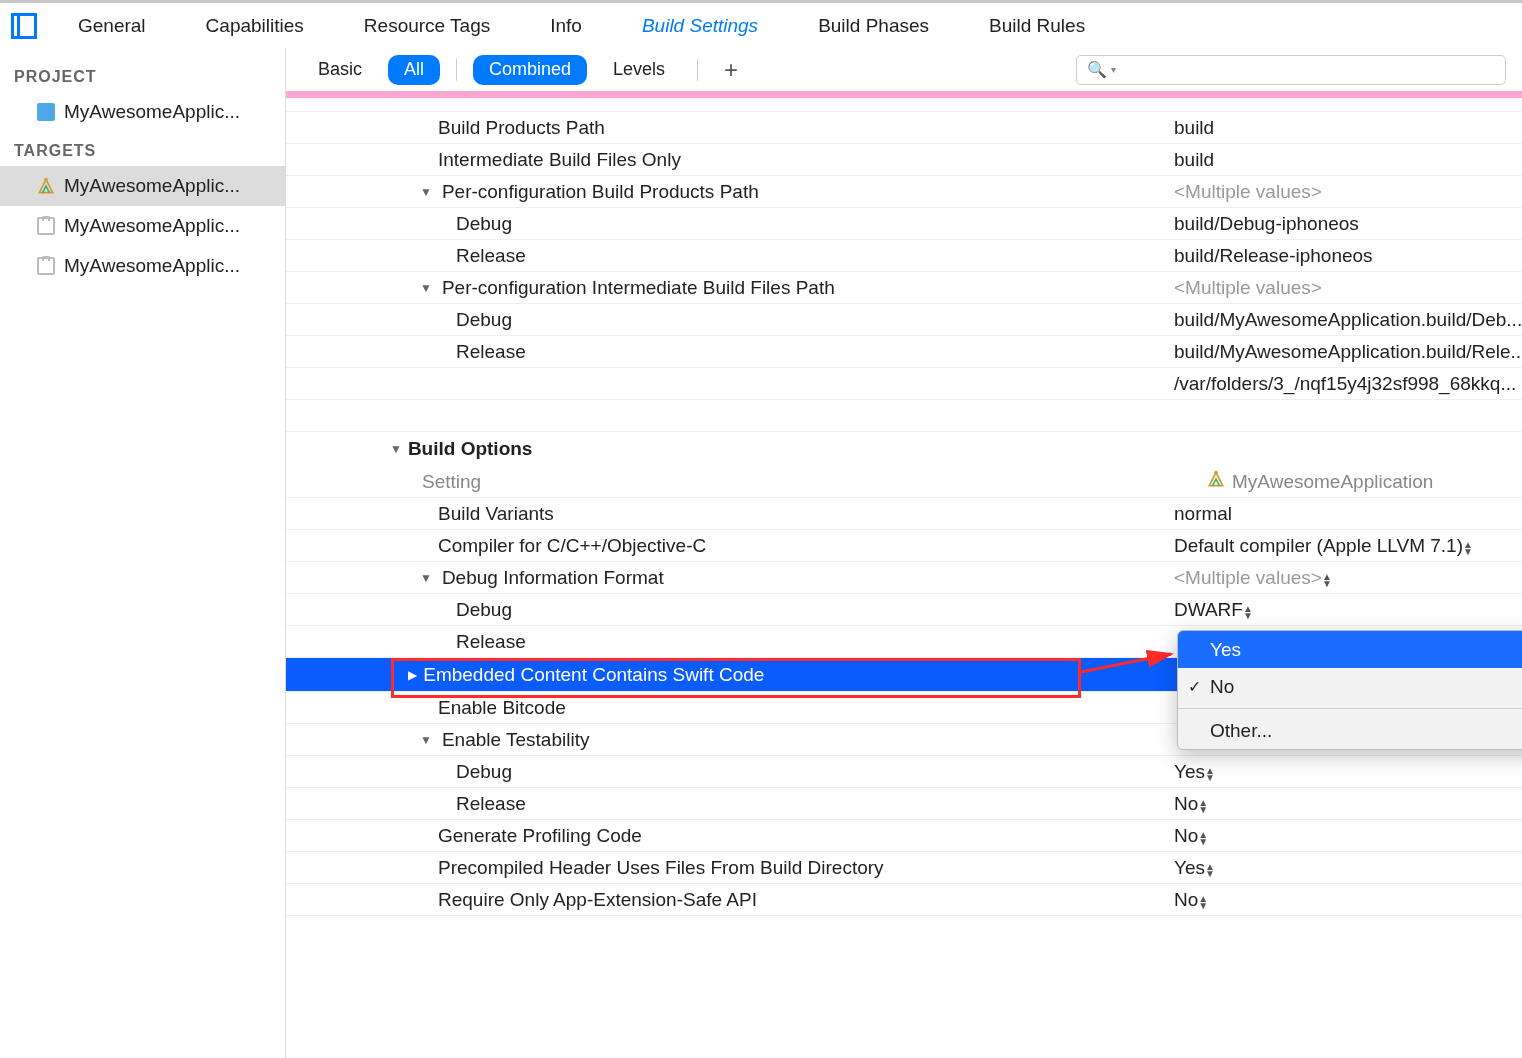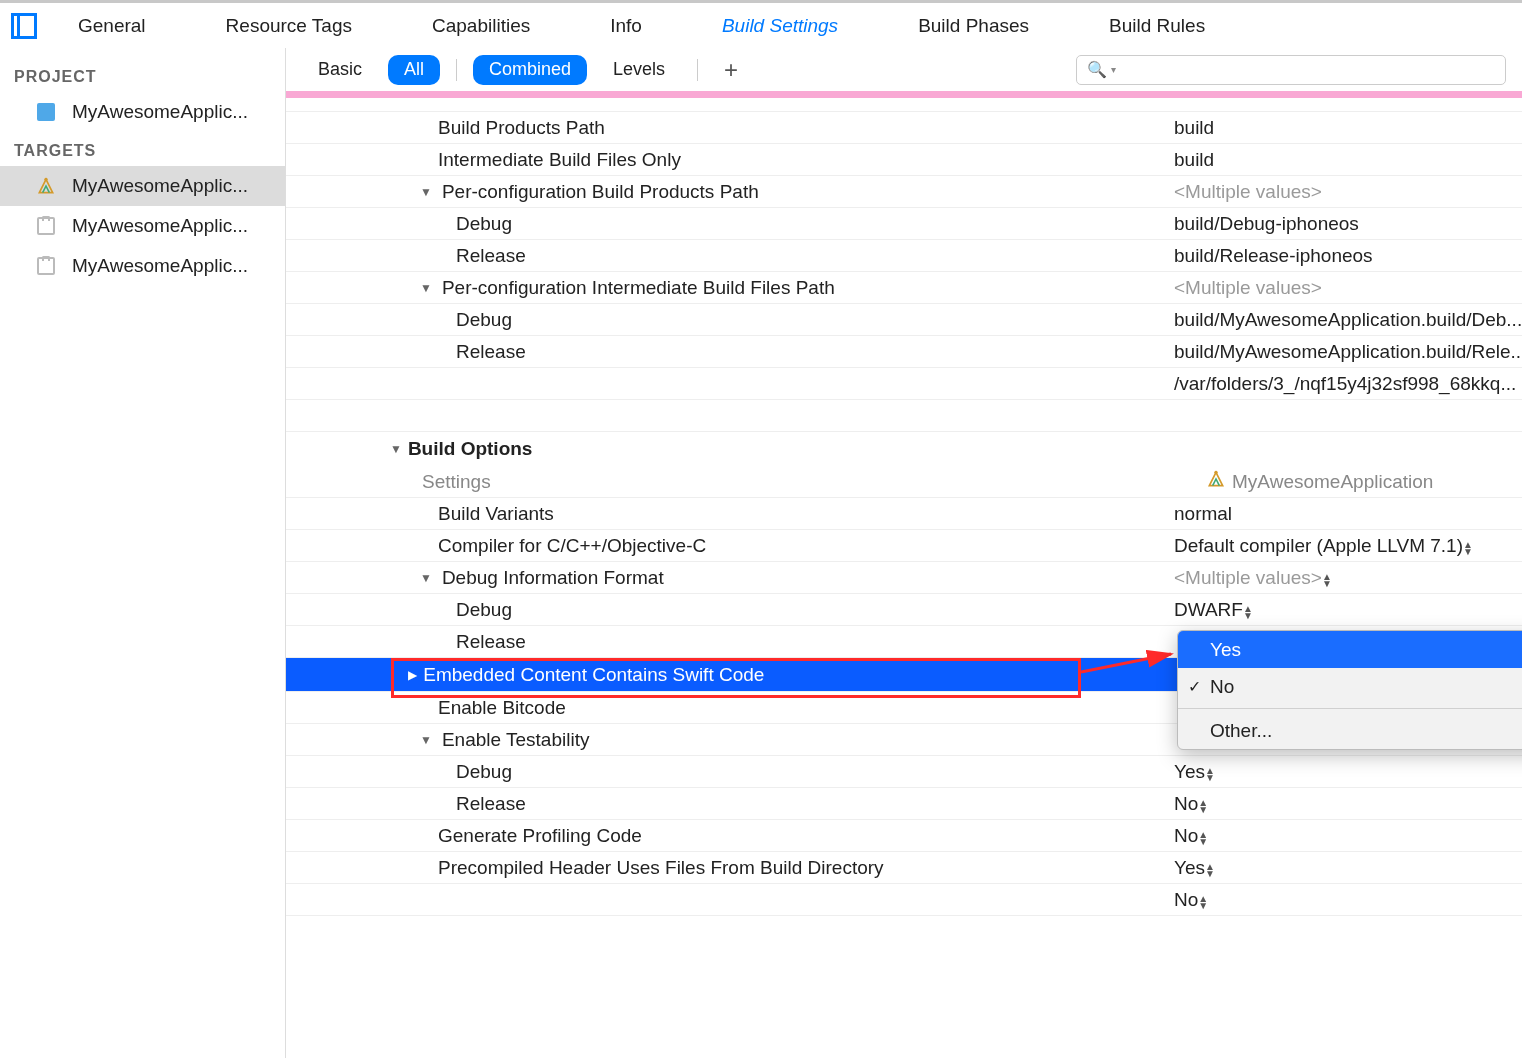--- a/index.html
+++ b/index.html
@@ -1,27 +1,27 @@
 <!DOCTYPE html>
 <html><head>
 <meta charset="utf-8">
 <style>
 * { margin:0; padding:0; box-sizing:border-box; font-family:-apple-system,BlinkMacSystemFont,"Helvetica Neue",sans-serif; }
 body { width:1522px; height:1058px; background:#fff; font-size:19px; color:#222; overflow:hidden; position:relative; }
 .topbar { height:48px; border-top:3px solid #c8c8c8; background:#fff; display:flex; align-items:center; }
 .icon-box { width:48px; height:48px; display:flex; align-items:center; justify-content:center; }
 .panel-icon { width:26px; height:26px; border:3px solid #007aff; position:relative; }
 .panel-icon::before { content:""; position:absolute; left:3px; top:0; bottom:0; width:3px; background:#007aff; }
-.tabs { flex:1; display:flex;gap:20px; }
+.tabs { flex:1; display:flex; }
 .tab { padding:0 30px; height:48px; display:flex; align-items:center; cursor:pointer; color:#222; }
 .tab.active { color:#007aff;font-style:italic; }
 .columns { display:flex; height:1010px; }
 .sidebar { width:286px; background:#fff; border-right:1px solid #ddd; padding-top:10px; }
 .sb-header { font-size:16px; font-weight:700; color:#666; letter-spacing:1px; padding:10px 14px 6px; }
-.sb-item { height:40px; display:flex; align-items:center; padding-left:36px; gap:16px; cursor:pointer; }
+.sb-item { height:40px; display:flex; align-items:center; padding-left:36px; gap:8px; cursor:pointer; }
 .sb-item.selected { background:#dcdcdc; }
 .sb-icon { width:20px; height:20px; display:flex; align-items:center; justify-content:center; }
 .proj-icon { width:18px; height:18px; background:#4fa8e8; border-radius:2px; }
 .target-icon { width:18px; height:18px; border:2px solid #bbb; border-radius:2px; position:relative; }
 .target-icon::before { content:""; position:absolute; left:3px; right:3px; top:-3px; height:3px; border:2px solid #bbb; border-bottom:none; border-radius:2px 2px 0 0; }
 .content { flex:1; display:flex; flex-direction:column; }
 .filterbar { height:50px; border-bottom:7px solid #f9a8d4; display:flex; align-items:center; padding:0 16px; gap:10px; }
 .fbtn { height:30px; padding:0 16px; border-radius:6px; display:flex; align-items:center; cursor:pointer; font-size:18px; }
 .fbtn.blue { background:#007aff; color:#fff;border-radius:10px; }
 .divider-v { width:1px; height:22px; background:#ccc; margin:0 6px; }
@@ -55,22 +55,22 @@
 </style>
 </head>
 <body>
 
 <div class="topbar">
   <div class="icon-box">
     <div class="panel-icon"></div>
   </div>
   <div class="tabs" id="tabs">
       <div class="tab">General</div>
+      <div class="tab">Capabilities</div>
       <div class="tab">Resource Tags</div>
-      <div class="tab">Capabilities</div>
       <div class="tab">Info</div>
       <div class="tab active">Build Settings</div>
       <div class="tab">Build Phases</div>
       <div class="tab">Build Rules</div>
     </div>
 </div>
 
 <div class="columns">
   <div class="sidebar">
     <div class="sb-header">PROJECT</div>
@@ -179,21 +179,21 @@
           <div class="row" style="position: relative;">
             <div class="val">/var/folders/3_/nqf15y4j32sf998_68kkq...</div>
           </div>
         </div>
       <div class="section-gap"></div>
       <div class="section-row">
         <span class="tri">▼</span>
         <span>Build Options</span>
       </div>
       <div class="header-row" style="position:relative;">
-        <span>Settings</span>
+        <span>Setting</span>
         <span class="hv">
           <span class="small-app-icon">
             <svg viewBox="0 0 24 24">
                 <path d="M4 20 L12 4 L20 20 Z" fill="none" stroke="#d49a2a" stroke-width="2"></path>
                 <circle cx="12" cy="4" r="2" fill="#d49a2a"></circle>
                 <path d="M8 20 L12 12 L16 20" stroke="#4a7" stroke-width="2" fill="none"></path>
               </svg>
           </span>
           <span>MyAwesomeApplication</span>
         </span>
@@ -269,20 +269,23 @@
             </div>
             <div class="val">No<span class="updown"> <span style="font-size:10px;display:inline-block;line-height:7px;vertical-align:middle;">▲<br>▼</span></span></div>
           </div>
           <div class="row" style="position: relative;">
             <div class="key indent-2">
               <span>Precompiled Header Uses Files From Build Directory</span>
             </div>
             <div class="val">Yes<span class="updown"> <span style="font-size:10px;display:inline-block;line-height:7px;vertical-align:middle;">▲<br>▼</span></span></div>
           </div>
           <div class="row" style="position: relative;">
+            <div class="key indent-2">
+              <span>Require Only App-Extension-Safe API</span>
+            </div>
             <div class="val">No<span class="updown"> <span style="font-size:10px;display:inline-block;line-height:7px;vertical-align:middle;">▲<br>▼</span></span></div>
           </div>
         </div>
 
       <div class="red-box" style="left:105px; top:560px; width:690px; height:40px;"></div>
 
       <svg class="arrow-svg" style="left:795px; top:552px; width:100px; height:30px;">
         <defs>
             <marker id="ah" markerWidth="10" markerHeight="10" refX="8" refY="3" orient="auto">
               <path d="M0,0 L9,3 L0,6 Z" fill="#ff2a2a"></path>

